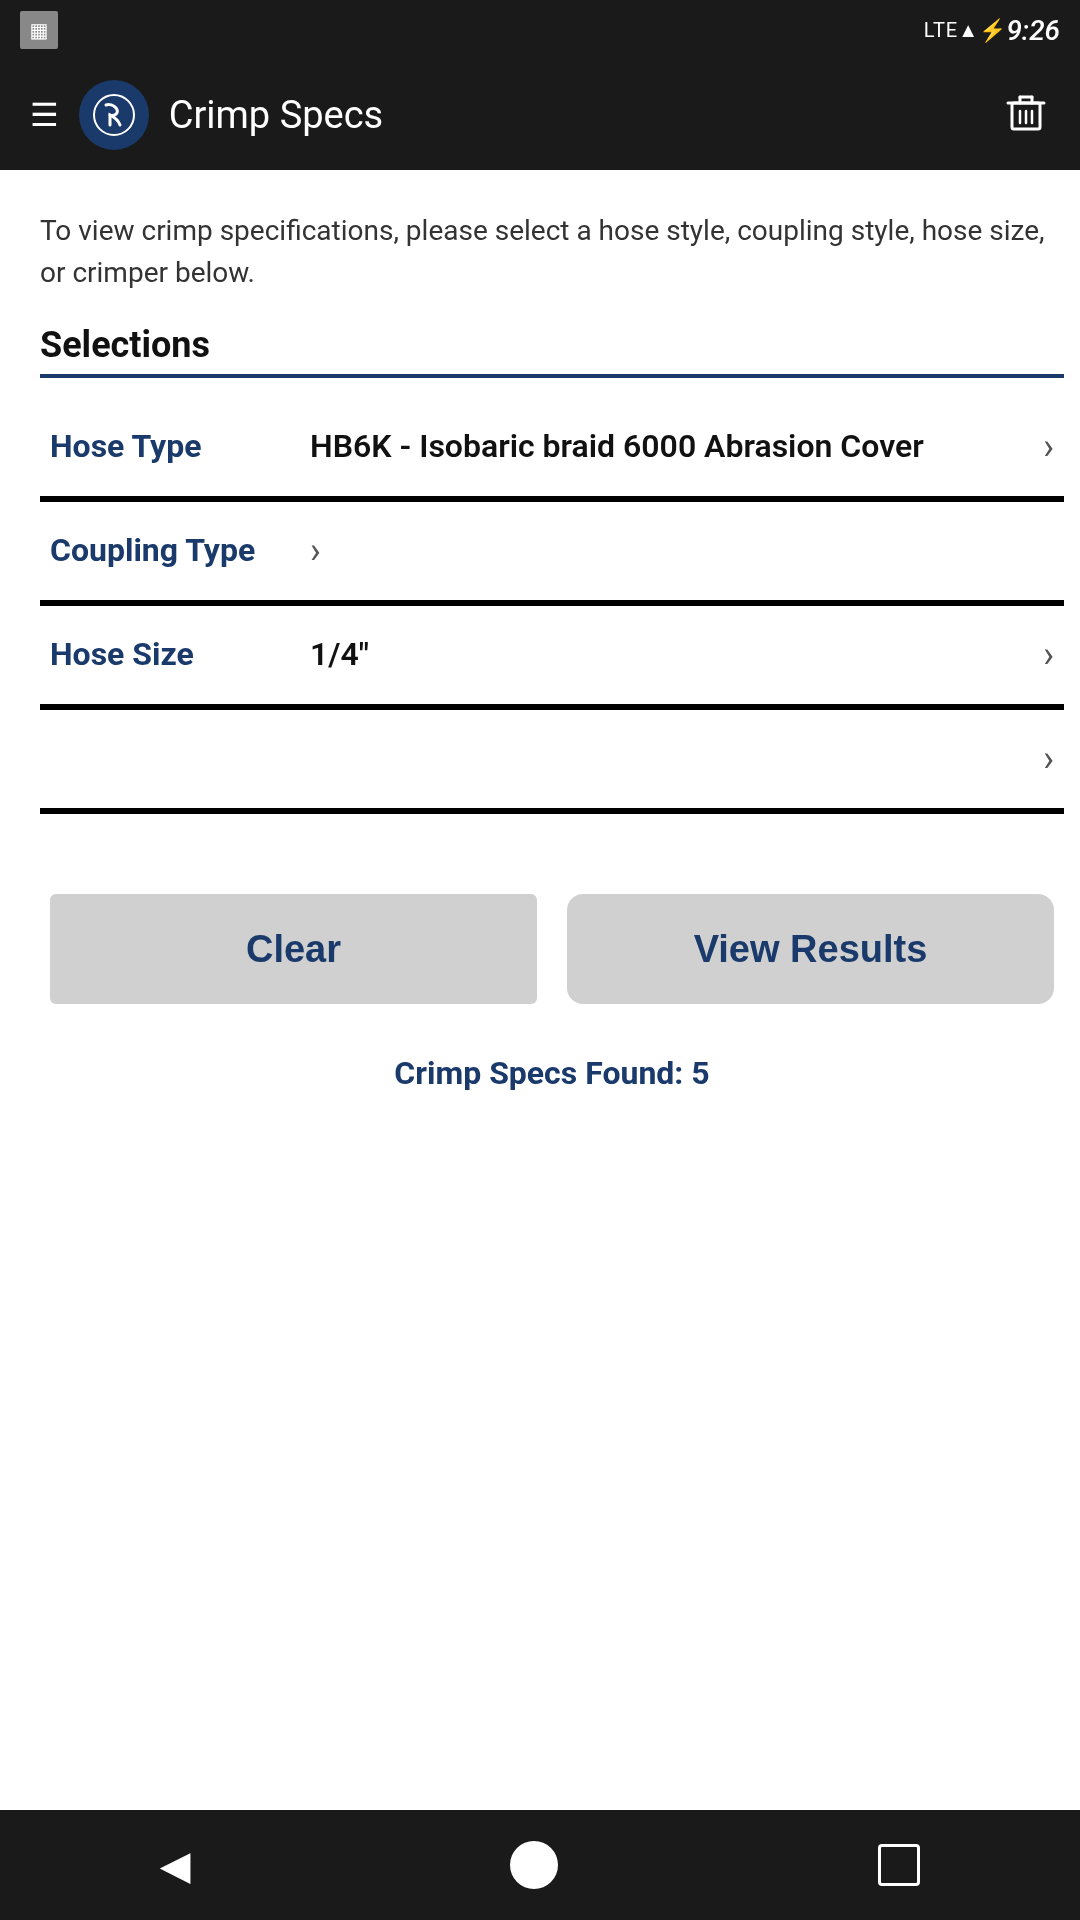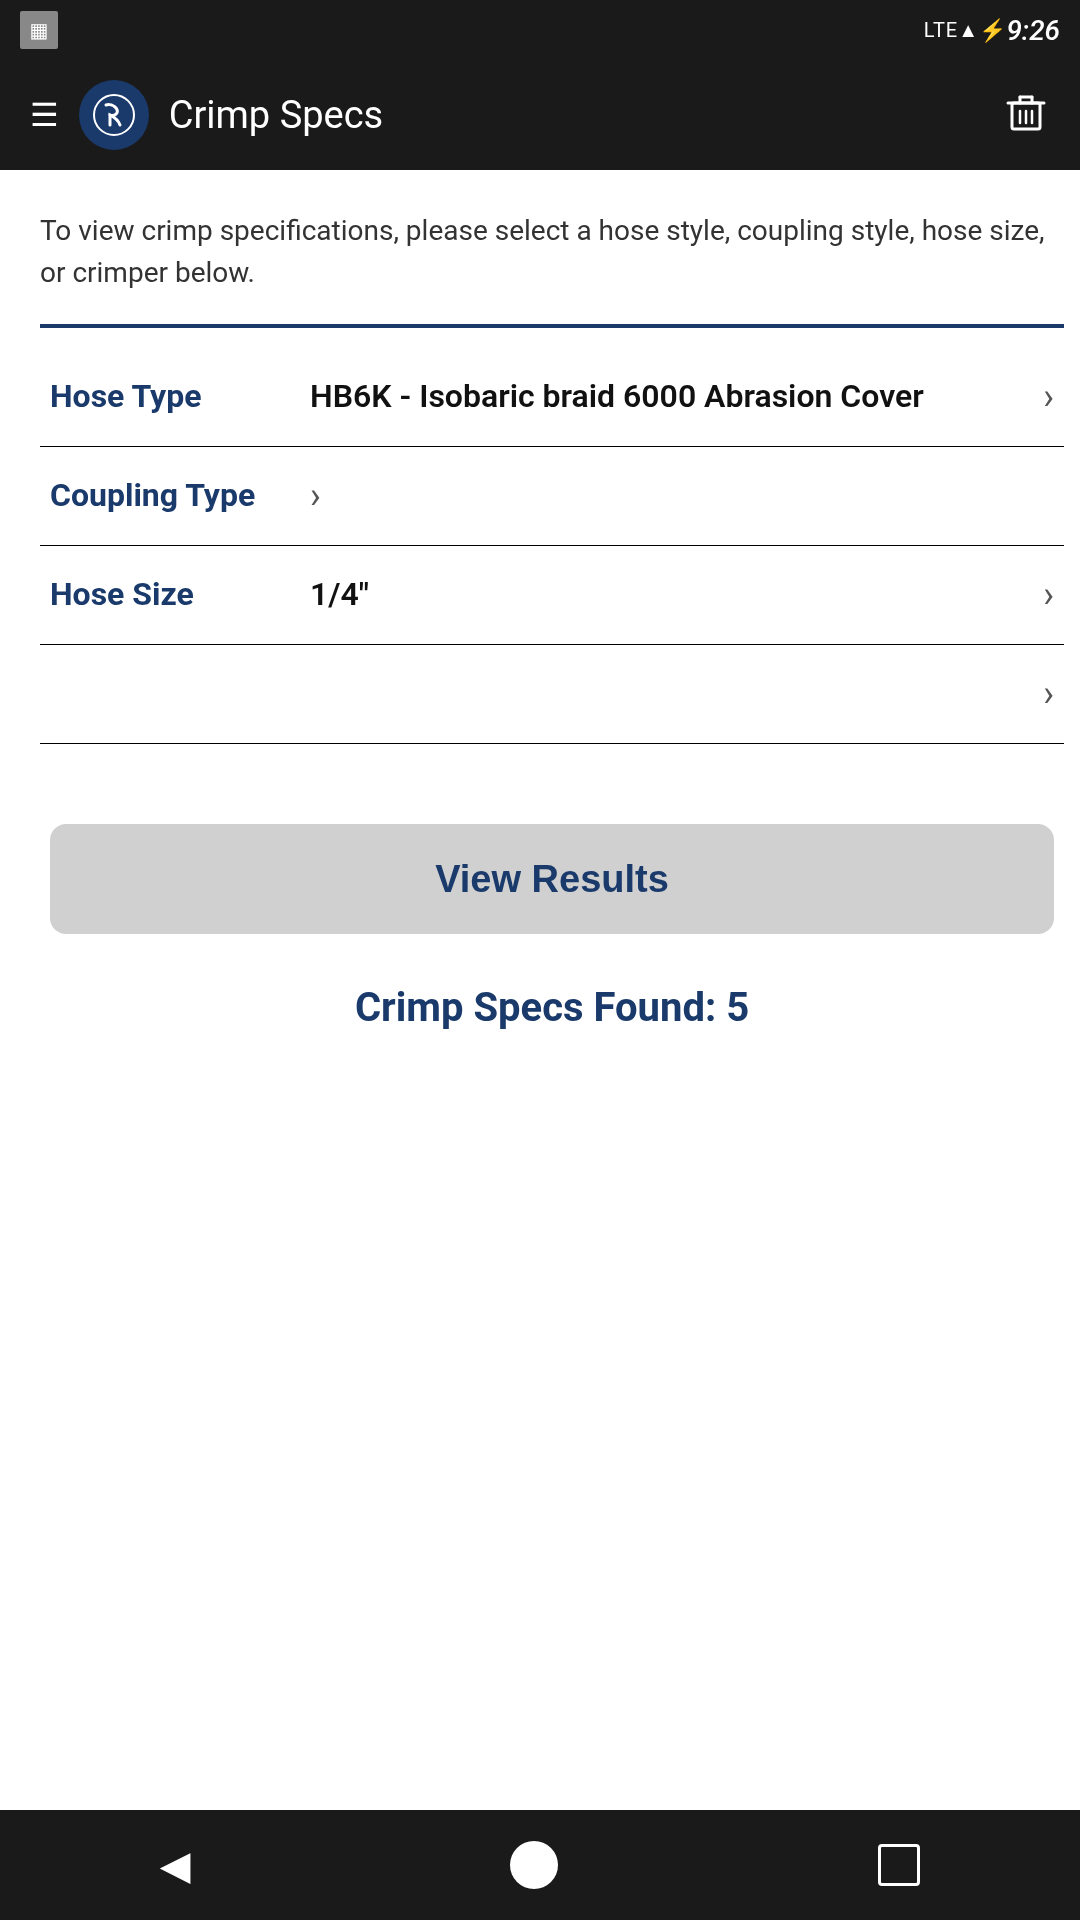--- a/index.html
+++ b/index.html
@@ -135,21 +135,21 @@
       height: 4px;
       background: #1a3a6b;
       margin-bottom: 20px;
     }
 
     
     .selection-row {
       display: flex;
       align-items: center;
       padding: 28px 10px;
-      border-bottom: 1px solid #000000;
+      border-bottom: 6px solid #000000;
       cursor: pointer;
     }
 
     .selection-label {
       font-size: 32px;
       font-weight: 700;
       color: #1a3a6b;
       width: 260px;
       flex-shrink: 0;
       line-height: 1.3;
@@ -201,21 +201,21 @@
       font-size: 38px;
       font-weight: 600;
       color: #1a3a6b;
       cursor: pointer;
     }
 
     
     .results-found {
       text-align: center;
       margin-top: 50px;
-      font-size: 40px;
+      font-size: 32px;
       font-weight: 700;
       color: #1a3a6b;
     }
 
     
     .bottom-nav {
       background: #1a1a1a;
       height: 110px;
       display: flex;
       align-items: center;
@@ -294,20 +294,21 @@
       <line x1="18" y1="24" x2="18" y2="36" stroke="white" stroke-width="2.5" stroke-linecap="round"></line>
       <line x1="24" y1="24" x2="24" y2="36" stroke="white" stroke-width="2.5" stroke-linecap="round"></line>
       <line x1="30" y1="24" x2="30" y2="36" stroke="white" stroke-width="2.5" stroke-linecap="round"></line>
     </svg>
   </span>
 </div>
 
 <div class="main-content">
   <p class="description-text">To view crimp specifications, please select a hose style, coupling style, hose size, or crimper below.</p>
 
+  <div class="selections-label">Selections</div>
   <div class="selections-divider"></div>
 
   <div class="selection-row">
     <span class="selection-label">Hose Type</span>
     <span class="selection-value">HB6K - Isobaric braid 6000 Abrasion Cover</span>
     <span class="chevron-icon">›</span>
   </div>
 
   <div class="selection-row">
     <span class="selection-label">Coupling Type</span>
@@ -319,20 +320,21 @@
     <span class="selection-value">1/4"</span>
     <span class="chevron-icon">›</span>
   </div>
 
   <div class="selection-row">
     <span class="selection-value empty"></span>
     <span class="chevron-icon">›</span>
   </div>
 
   <div class="buttons-container">
+    <button class="btn-clear">Clear</button>
     <button class="btn-view-results">View Results</button>
   </div>
 
   <div class="results-found">Crimp Specs Found: 5</div>
 </div>
 
 <div class="bottom-nav">
   <span class="nav-back">◀</span>
   <div class="nav-home"></div>
   <div class="nav-square"></div>

